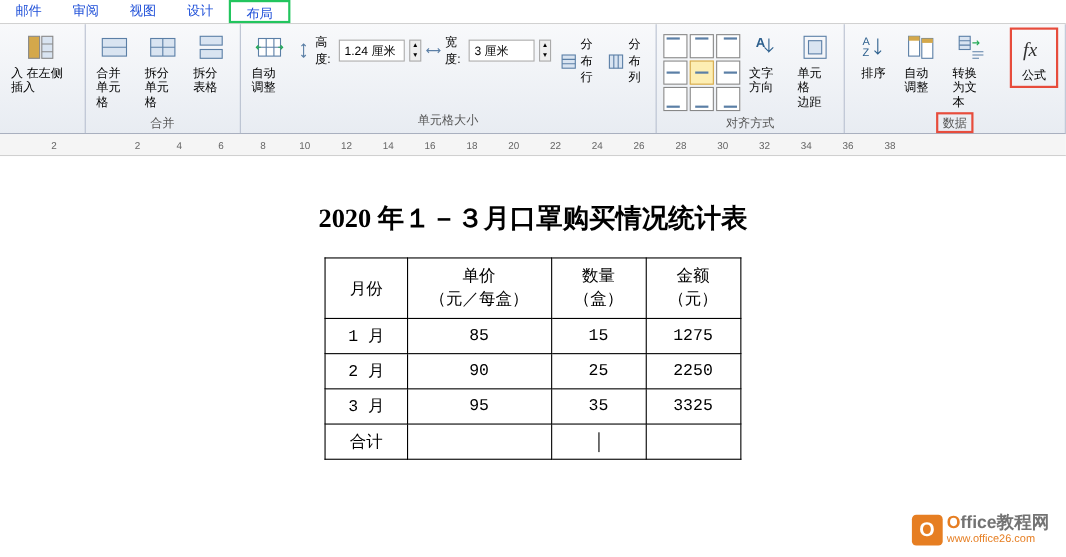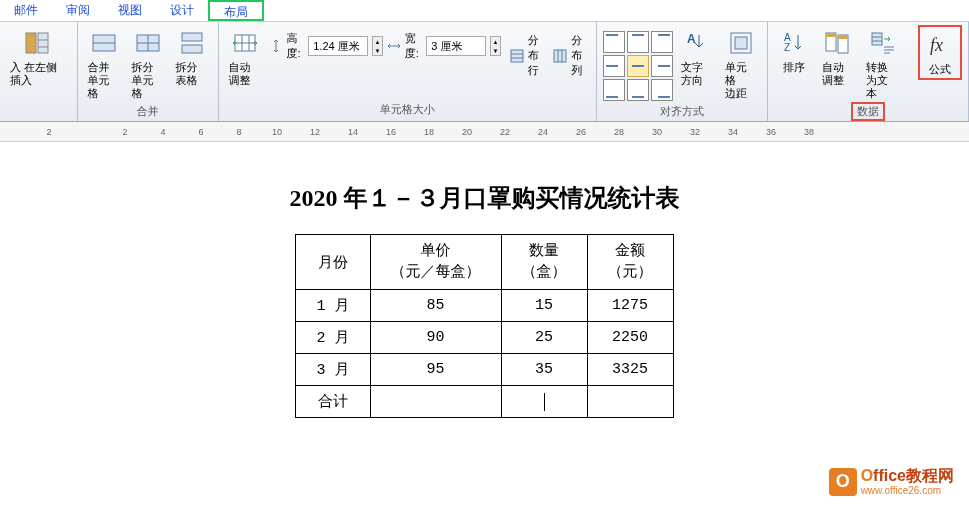--- a/index.html
+++ b/index.html
@@ -49,21 +49,21 @@
     .data-table th { font-weight: normal; }
     .header-cell-stacked { line-height: 1.4; }
     .cursor-cell { position: relative; }
     .text-cursor { display: inline-block; width: 1px; height: 18px; background: #000; vertical-align: middle; }
     
     .watermark { position: absolute; right: 15px; bottom: 10px; display: flex; align-items: center; gap: 4px; }
     .wm-icon { width: 28px; height: 28px; background: #e67e22; border-radius: 4px; display: flex; align-items: center; justify-content: center; color: #fff; font-weight: bold; font-size: 18px; }
     .wm-text { display: flex; flex-direction: column; line-height: 1.1; }
     .wm-main { font-size: 16px; font-weight: bold; }
     .wm-main .o { color: #e67e22; }
-    .wm-main .rest { color: #c2410c; }
+    .wm-main .rest { color: #737373; }
     .wm-url { font-size: 10px; color: #e67e22; }
     
     svg { display: block; }
   </style>
 </head>
 <body>
 
 <div class="ribbon-tabs">
   <div class="ribbon-tab">邮件</div>
   <div class="ribbon-tab">审阅</div>

